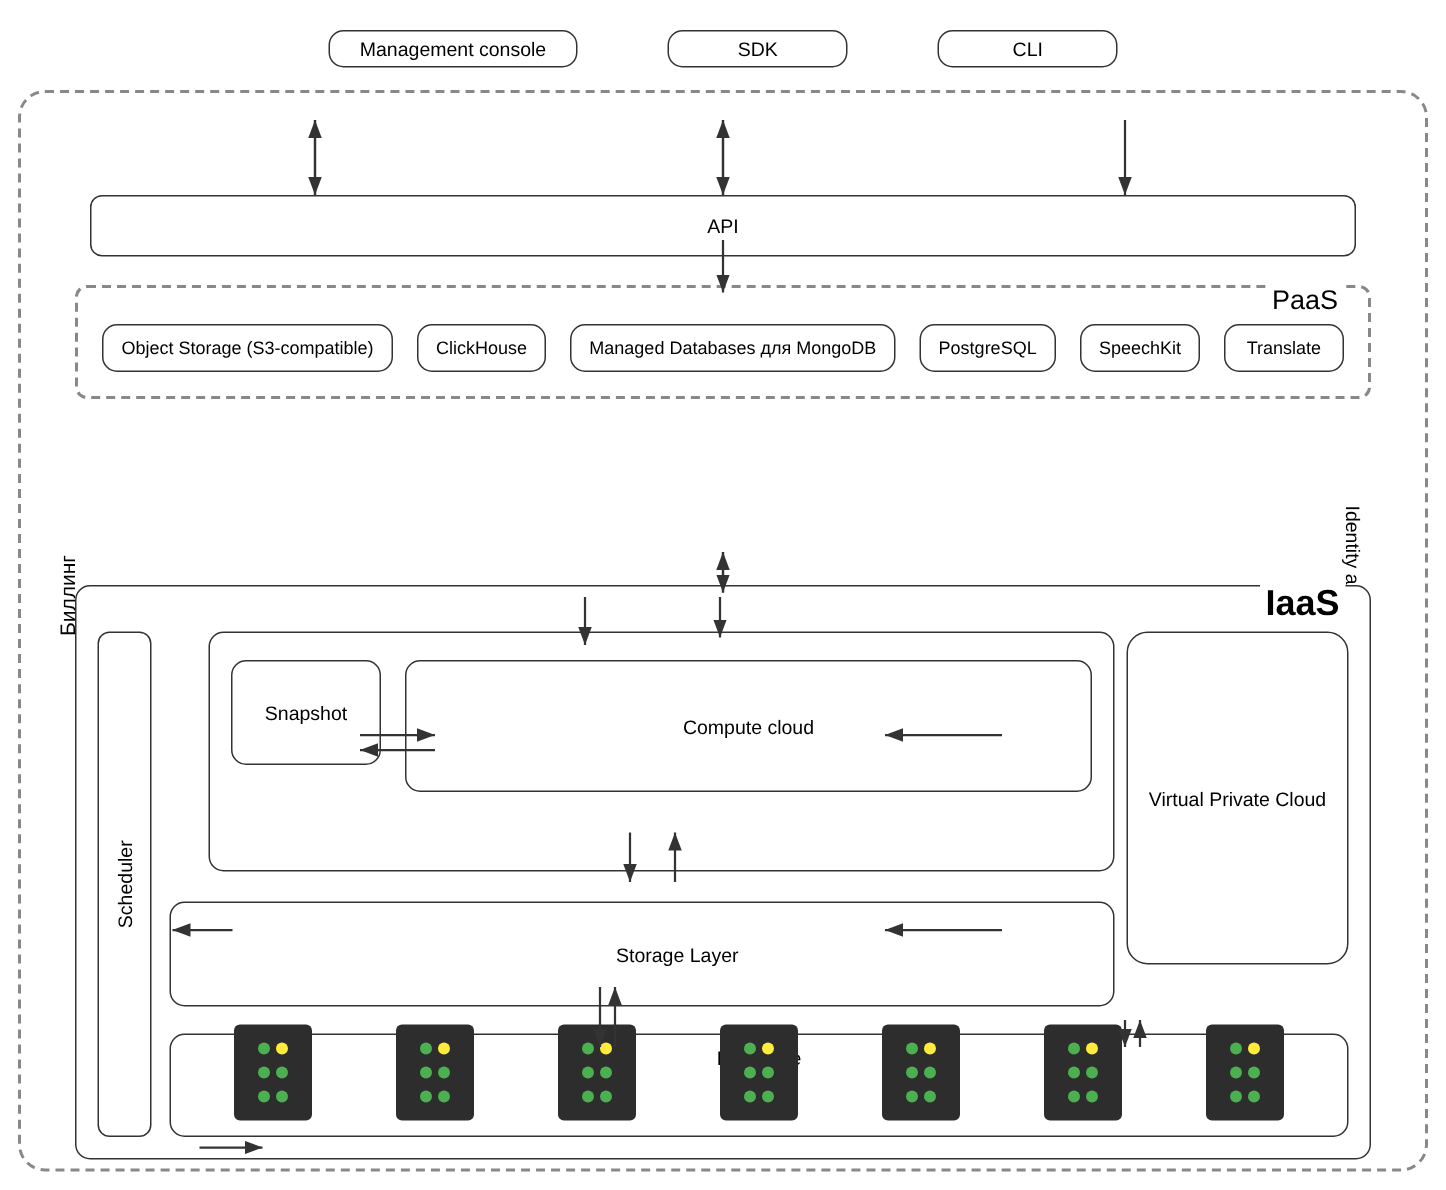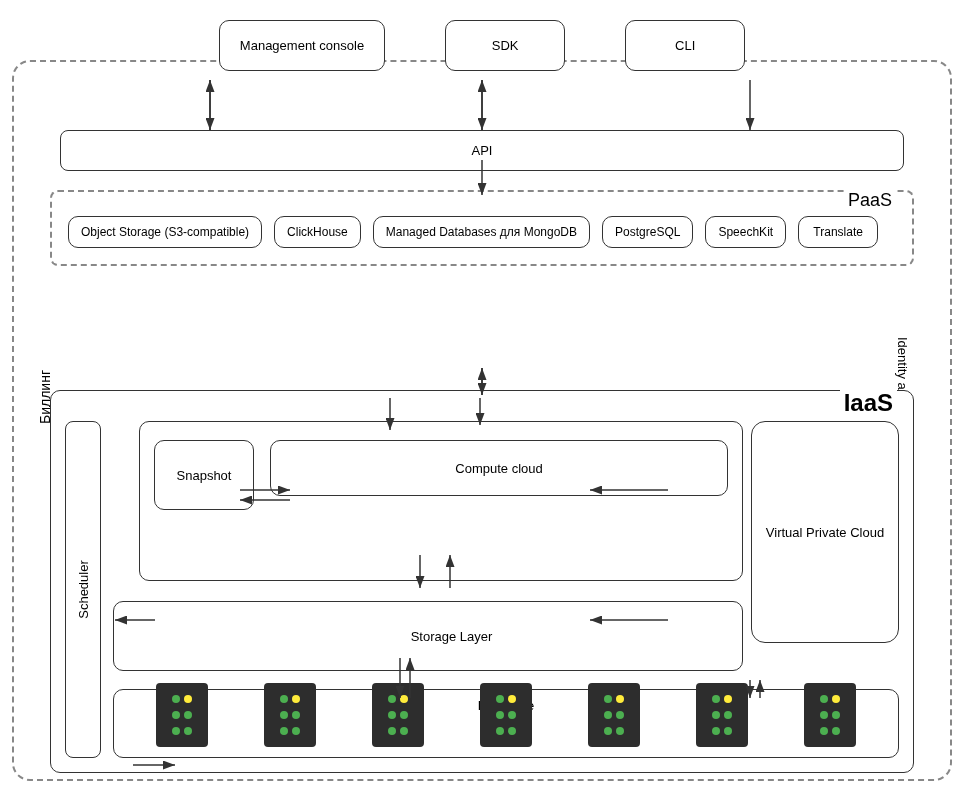--- a/index.html
+++ b/index.html
@@ -60,21 +60,21 @@
       left: 100px;
       right: 100px;
       display: flex;
       justify-content: center;
       gap: 60px;
     }
 
     .box-rounded {
       border: 1.5px solid #333;
       border-radius: 10px;
-      padding: 17px 20px;
+      padding: 4px 20px;
       background: #fff;
       text-align: center;
       min-width: 120px;
     }
 
     
     .api-bar {
       position: absolute;
       top: 130px;
       left: 60px;
@@ -104,21 +104,21 @@
       font-size: 18px;
       font-weight: normal;
       background: #fff;
       padding: 0 4px;
     }
 
     .paas-items {
       display: flex;
       gap: 12px;
       flex-wrap: wrap;
-      justify-content: flex-start;
+      justify-content: space-between;
       margin-top: 8px;
     }
 
     .paas-box {
       border: 1.5px solid #333;
       border-radius: 10px;
       padding: 8px 12px;
       background: #fff;
       text-align: center;
       font-size: 12px;
@@ -191,21 +191,21 @@
       align-items: center;
       justify-content: center;
       background: #fff;
     }
 
     .compute-cloud-box {
       position: absolute;
       top: 18px;
       left: 130px;
       right: 14px;
-      height: 56px;
+      height: 88px;
       border: 1.5px solid #333;
       border-radius: 10px;
       display: flex;
       align-items: center;
       justify-content: center;
       background: #fff;
     }
 
     
     .storage-box {

